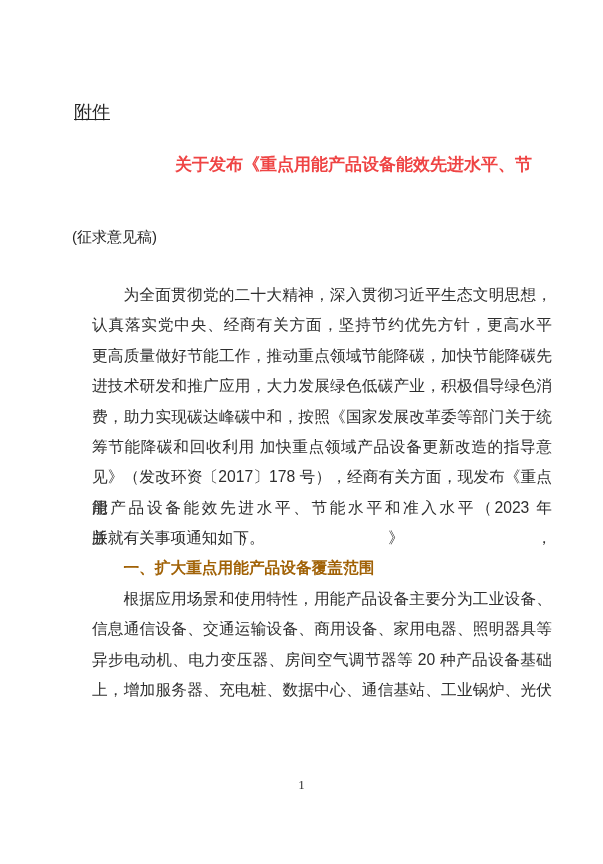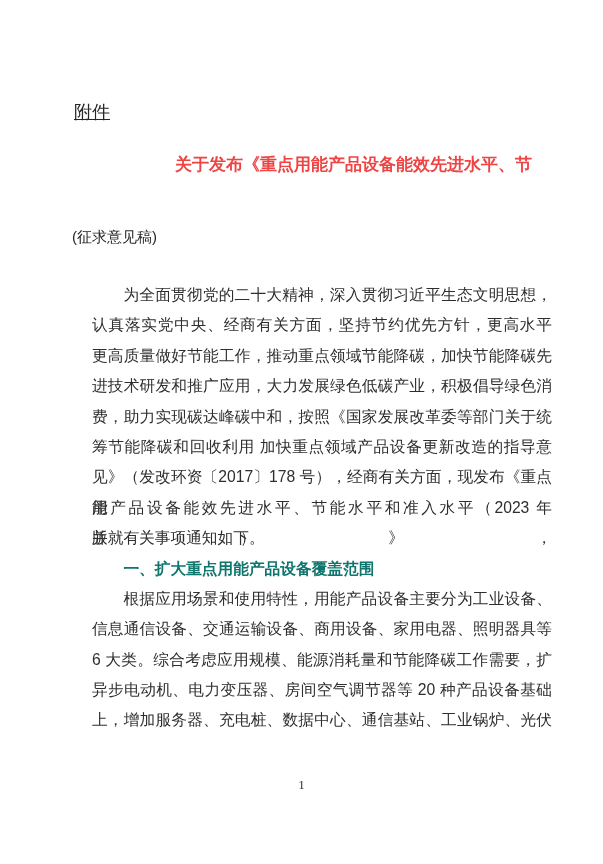--- a/index.html
+++ b/index.html
@@ -62,21 +62,22 @@
   .line.just {
     white-space: normal;
     text-align: justify;
     text-align-last: justify;
   }
   .line.indent {
     text-indent: 2em;
   }
   .line.bold {
     font-weight: bold;
-    color: #0f766e;
+    color: #a16207;
+    font-family: Liberation Mono, monospace;
   }
   .page-number {
     position: absolute;
     left: 0;
     top: 777px;
     width: 603px;
     text-align: center;
     font-size: 13px;
     font-family: "Liberation Serif", serif;
     color: #333333;
@@ -101,20 +102,19 @@
     <div class="line just">更高质量做好节能工作，推动重点领域节能降碳，加快节能降碳先</div>
     <div class="line just">进技术研发和推广应用，大力发展绿色低碳产业，积极倡导绿色消</div>
     <div class="line just">费，助力实现碳达峰碳中和，按照《国家发展改革委等部门关于统</div>
     <div class="line just">筹节能降碳和回收利用 加快重点领域产品设备更新改造的指导意</div>
     <div class="line just">见》（发改环资〔2017〕178 号），经商有关方面，现发布《重点用</div>
     <div class="line just">能产品设备能效先进水平、节能水平和准入水平（2023 年版）》，</div>
     <div class="line">并就有关事项通知如下。</div>
     <div class="line indent bold">一、扩大重点用能产品设备覆盖范围</div>
     <div class="line just indent">根据应用场景和使用特性，用能产品设备主要分为工业设备、</div>
     <div class="line just">信息通信设备、交通运输设备、商用设备、家用电器、照明器具等</div>
-    <div class="line just">6 大类。综合考虑应用规模、能源消耗量和节能降碳工作需要，扩</div>
     <div class="line just">异步电动机、电力变压器、房间空气调节器等 20 种产品设备基础</div>
     <div class="line just">上，增加服务器、充电桩、数据中心、通信基站、工业锅炉、光伏</div>
   </div>
 
   <div class="page-number">1</div>
 
 </div>
 
 </body></html>

